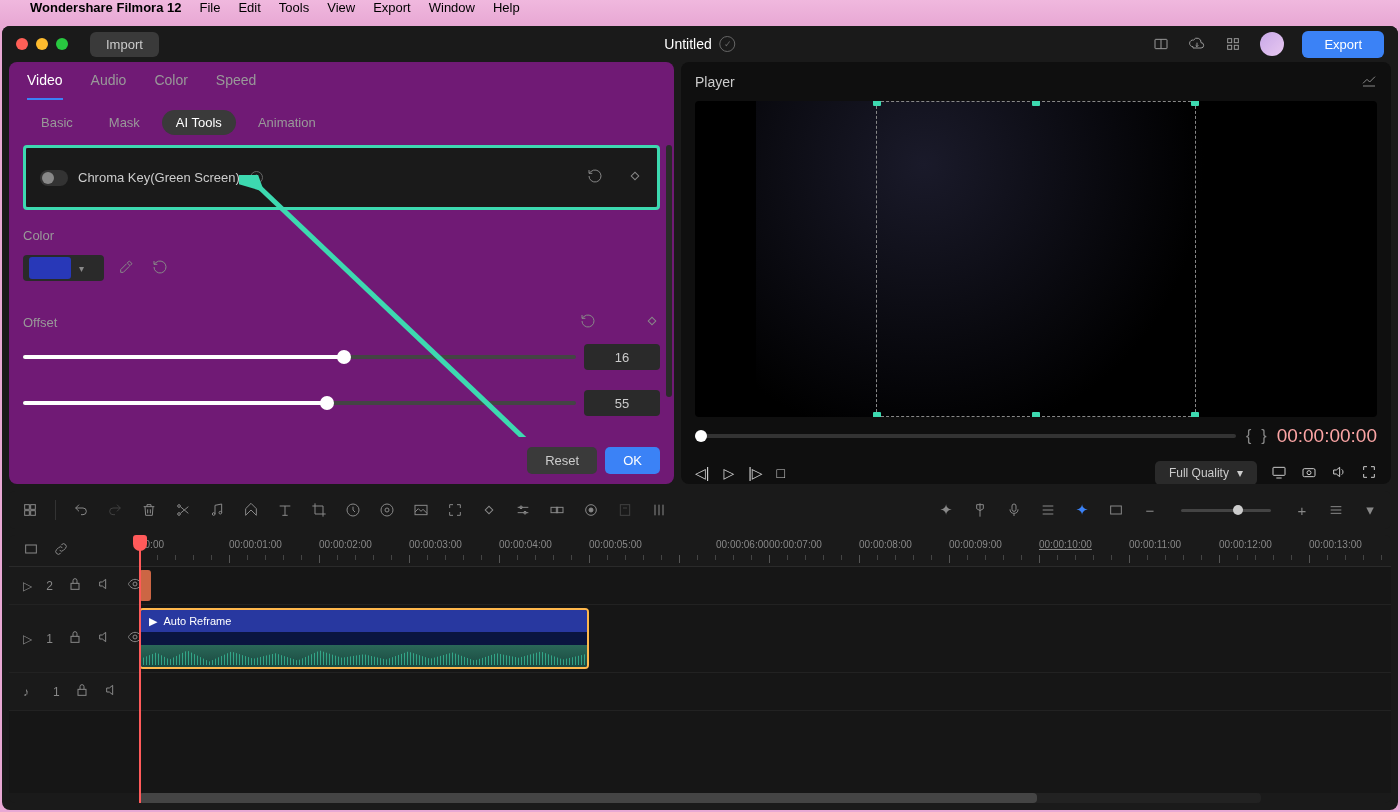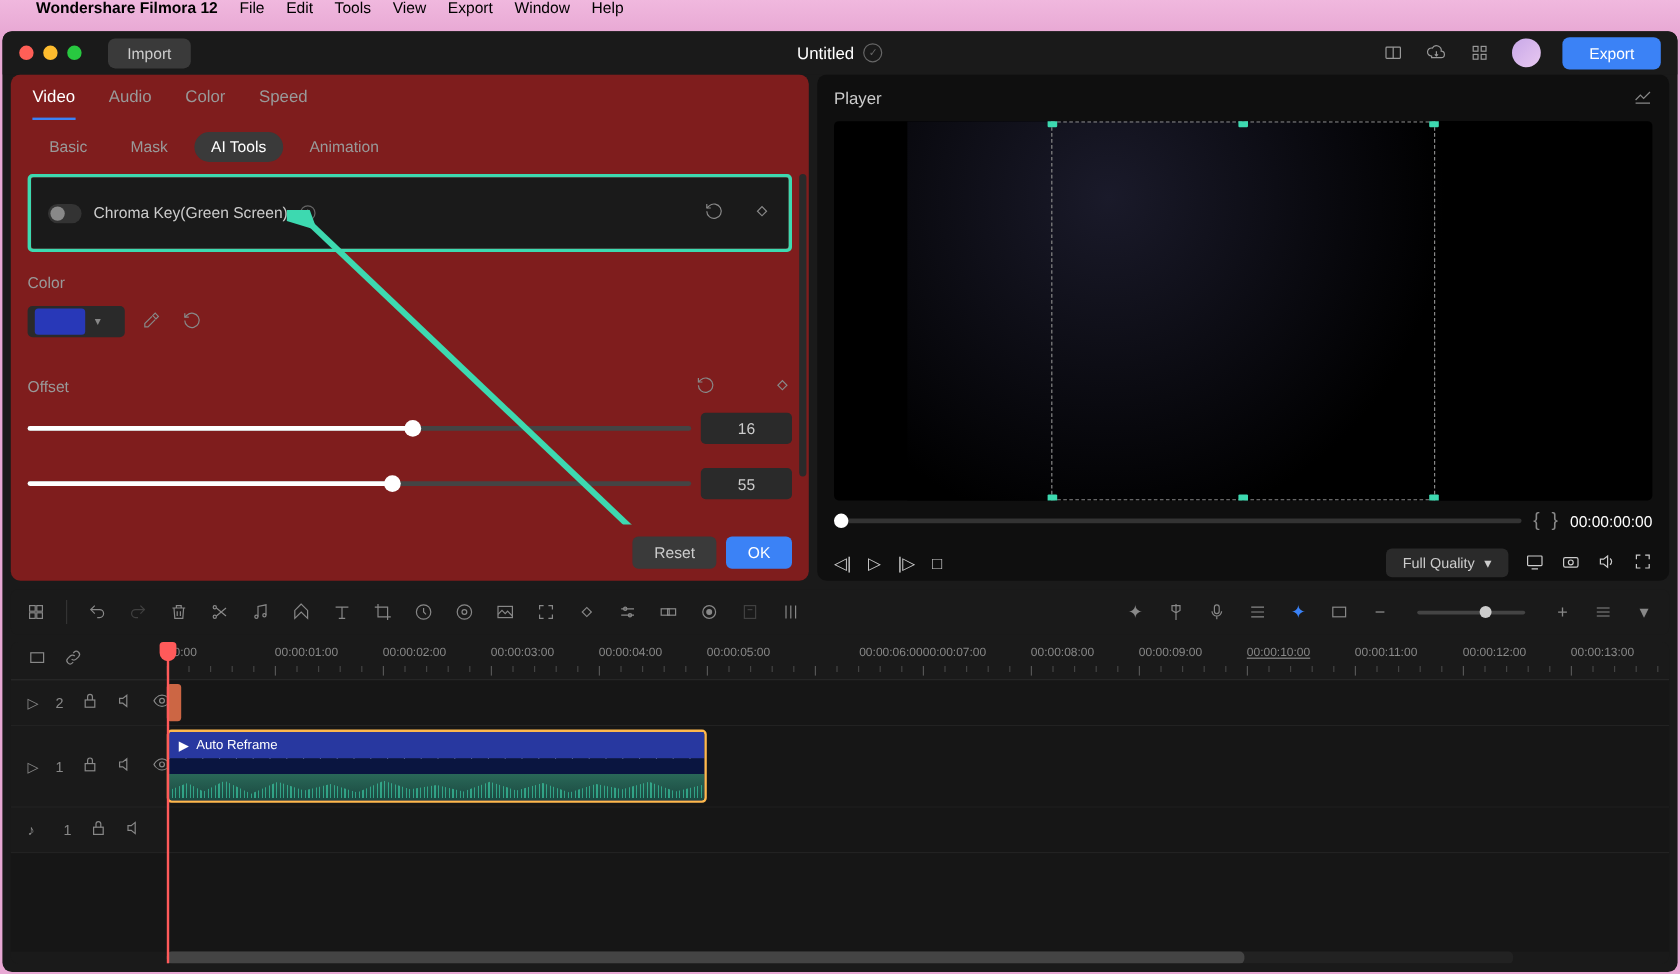--- a/index.html
+++ b/index.html
@@ -1,33 +1,33 @@
 <!DOCTYPE html>
 <html><head>
 <meta charset="utf-8">
 <style>
 *{box-sizing:border-box;margin:0;padding:0;font-family:-apple-system,BlinkMacSystemFont,"Segoe UI",sans-serif;user-select:none}
 body{width:1400px;height:812px;background:#e8a8d4;overflow:hidden;position:relative}
-.menubar{height:25px;background:linear-gradient(#f0b8de,#e8a8d4);display:flex;align-items:flex-end;padding:14px 12px;gap:18px;font-size:13px;color:#000}
+.menubar{height:25px;background:linear-gradient(#f0b8de,#e8a8d4);display:flex;align-items:flex-start;padding:0 12px;gap:18px;font-size:13px;color:#000}
 .menubar .apple{font-size:15px}
 .menubar .appname{font-weight:600}
 .window{position:absolute;left:2px;top:26px;right:2px;bottom:2px;background:#1a1a1a;border-radius:8px;display:flex;flex-direction:column;overflow:hidden}
 .titlebar{height:36px;background:#1a1a1a;display:flex;align-items:center;padding:0 14px;position:relative}
 .traffic{display:flex;gap:8px}
 .traffic span{width:12px;height:12px;border-radius:50%}
 .tr-red{background:#ff5f57}.tr-yel{background:#febc2e}.tr-grn{background:#28c840}
 .import-btn{margin-left:22px;background:#3a3a3a;color:#ccc;padding:5px 16px;border-radius:6px;font-size:13px}
 .title-center{position:absolute;left:50%;transform:translateX(-50%);display:flex;align-items:center;gap:8px;color:#fff;font-size:14px;font-weight:500}
 .title-check{width:16px;height:16px;border:1.5px solid #666;border-radius:50%;display:flex;align-items:center;justify-content:center;font-size:9px;color:#666}
 .titlebar-right{margin-left:auto;display:flex;align-items:center;gap:18px}
 .tb-icon{width:18px;height:18px;color:#999;display:flex;align-items:center;justify-content:center}
 .avatar{width:24px;height:24px;border-radius:50%;background:linear-gradient(135deg,#c8a8e8,#e8c8f0)}
 .export-btn{background:#3b82f6;color:#fff;padding:6px 22px;border-radius:6px;font-size:13px;font-weight:500}
 .main{flex:1;display:flex;gap:7px;padding:0 7px 7px;min-height:0}
-.left-panel{width:665px;background:#7f1d1d;border-radius:8px;display:flex;flex-direction:column;overflow:hidden}
+.left-panel{width:665px;background:#701a75;border-radius:8px;display:flex;flex-direction:column;overflow:hidden}
 .right-panel{flex:1;background:#0f0f0f;border-radius:8px;display:flex;flex-direction:column;overflow:hidden}
 .tabs{display:flex;padding:10px 18px 0;gap:28px;font-size:14px;color:#999}
 .tab{padding-bottom:10px;cursor:pointer}
 .tab.active{color:#fff;border-bottom:2px solid #3b82f6}
 .subtabs{display:flex;padding:10px 18px;gap:8px;font-size:13px;color:#999}
 .subtab{padding:5px 14px;border-radius:14px;cursor:pointer}
 .subtab.active{background:#3a3a3a;color:#fff}
 .props{flex:1;padding:0 14px;overflow:hidden;position:relative}
 .prop-group{background:#1a1a1a;border-radius:4px;padding:20px 14px;margin-bottom:18px}
 .prop-header{display:flex;align-items:center;gap:10px;color:#ccc;font-size:13px}
@@ -57,21 +57,21 @@
 .player-head{padding:10px 14px;color:#ccc;font-size:14px;display:flex;align-items:center}
 .player-snap{margin-left:auto;color:#888}
 .player-view{flex:1;margin:0 14px;background:#000;border-radius:4px;position:relative;display:flex;align-items:center;justify-content:center}
 .video-frame{width:560px;height:316px;background:#000;position:relative;overflow:hidden}
 .video-frame::before{content:"";position:absolute;inset:0;background:radial-gradient(circle at 30% 20%,#1a1a2a 0%,#000 60%),radial-gradient(circle at 70% 60%,#0a0a18 0%,transparent 40%)}
 .sel-box{position:absolute;border:1px dashed #888;top:0;bottom:0;left:120px;right:120px}
 .sel-handle{position:absolute;width:8px;height:8px;background:#3dd9b0;border-radius:1px}
 .player-ctrl{padding:8px 14px;display:flex;align-items:center;gap:10px}
 .scrub{flex:1;height:4px;background:#333;border-radius:2px;position:relative}
 .scrub-thumb{position:absolute;width:12px;height:12px;background:#fff;border-radius:50%;top:-4px;left:0}
-.tc{color:#ffffff;font-size:13px;font-variant-numeric:tabular-nums}
+.tc{color:#fca5a5;font-size:19px;font-variant-numeric:tabular-nums}
 .player-btns{padding:6px 14px 10px;display:flex;align-items:center;gap:14px}
 .pb-icon{color:#ccc;font-size:14px}
 .quality-dd{margin-left:auto;background:#2a2a2a;padding:5px 14px;border-radius:5px;color:#ccc;font-size:12px;display:flex;align-items:center;gap:8px}
 .toolbar{height:38px;background:#1a1a1a;margin:0 7px;border-radius:6px;display:flex;align-items:center;padding:0 12px;gap:16px;color:#888}
 .tool-icon{width:18px;height:18px;display:flex;align-items:center;justify-content:center;font-size:15px}
 .tool-sep{width:1px;height:20px;background:#333}
 .tool-icon.disabled{opacity:.35}
 .zoom-slider{width:90px;height:3px;background:#444;border-radius:2px;position:relative;margin:0 6px}
 .zoom-thumb{position:absolute;width:10px;height:10px;background:#ccc;border-radius:50%;top:-4px;left:58%}
 .timeline{flex:0 0 268px;margin:6px 7px 7px;background:#1a1a1a;border-radius:6px;display:flex;flex-direction:column;overflow:hidden;position:relative}

